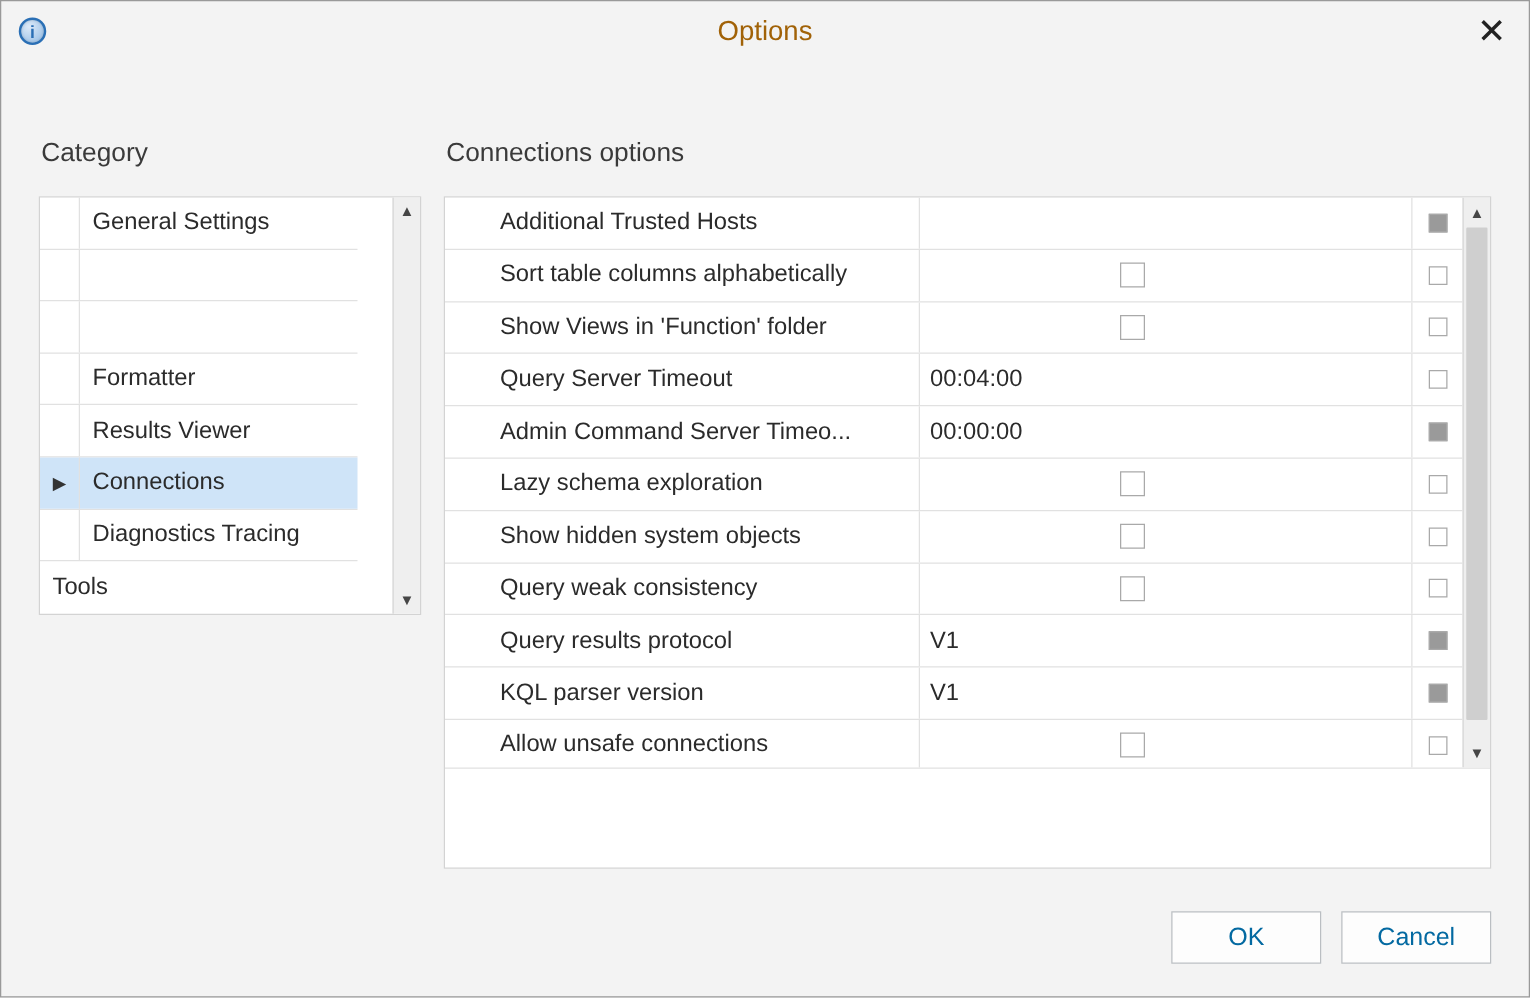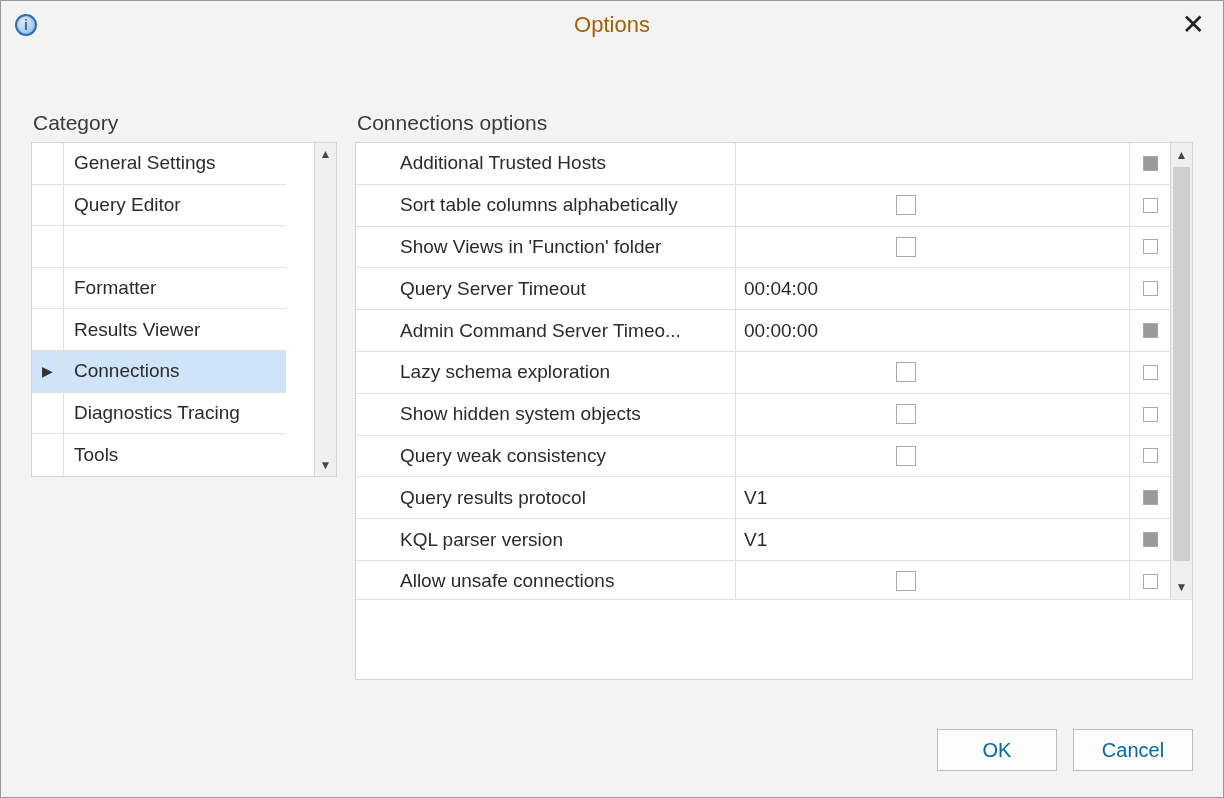--- a/index.html
+++ b/index.html
@@ -74,40 +74,40 @@
     .category-col {
       width: 306px;
       flex-shrink: 0;
     }
     .options-col {
       flex: 1;
     }
     .col-label {
       font-size: 21px;
       color: #3a3a3a;
-      margin-bottom: 7px;
+      margin-bottom: 22px;
       padding-left: 2px;
     }
     .cat-box {
       border: 1px solid #d3d3d3;
       background: #fff;
       display: flex;
       height: 335px;
       gap: 28px;
     }
     .cat-list {
       flex: 1;
       border-right: none;
     }
     .cat-row {
       display: flex;
       height: 41.6px;
       border-bottom: 1px solid #e1e1e1;
     }
-    .cat-row:last-child { border-bottom: none; }
+    .cat-row:last-child { border-bottom: none; flex-direction: column; }
     .cat-gutter {
       width: 32px;
       border-right: 1px solid #e1e1e1;
       display: flex;
       align-items: center;
       justify-content: center;
       color: #333;
       font-size: 14px;
     }
     .cat-text {
@@ -265,21 +265,20 @@
     <div class="category-col">
       <div class="col-label">Category</div>
       <div class="cat-box">
         <div class="cat-list" id="cat-list">
             <div class="cat-row">
               <div class="cat-gutter"></div>
               <div class="cat-text">General Settings</div>
             </div>
             <div class="cat-row">
               <div class="cat-gutter"></div>
-              <div class="cat-text">Query Editor</div>
             </div>
             <div class="cat-row">
               <div class="cat-gutter"></div>
             </div>
             <div class="cat-row">
               <div class="cat-gutter"></div>
               <div class="cat-text">Formatter</div>
             </div>
             <div class="cat-row">
               <div class="cat-gutter"></div>

